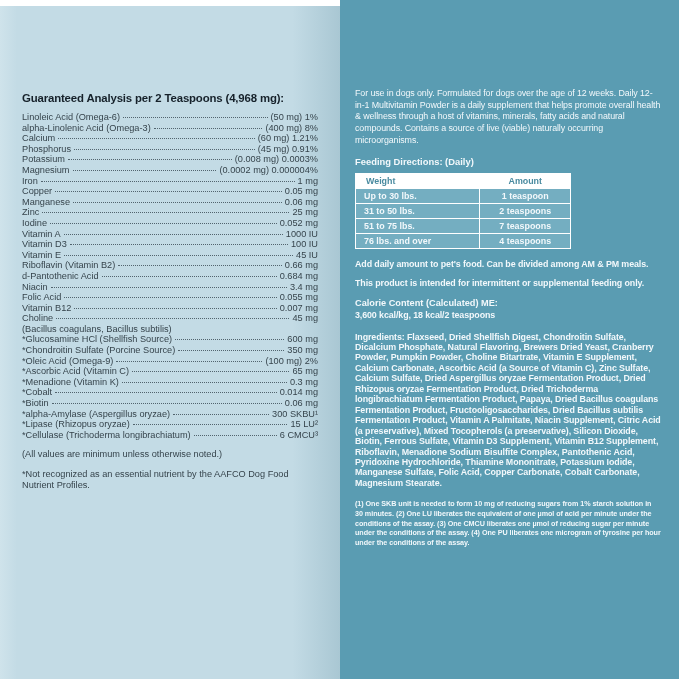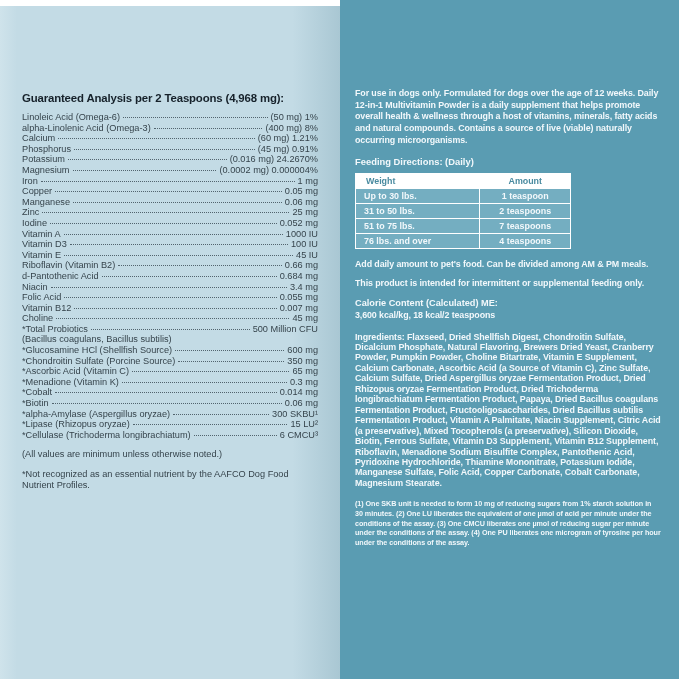--- a/index.html
+++ b/index.html
@@ -47,21 +47,21 @@
   
   .panel-right{
     width:339px;height:679px;box-sizing:border-box;
     padding:88px 18px 0 15px;
     background:var(--right-bg,#5a9cb2);
     color:var(--text-light,#eff7fa);
   }
   .panel-right p{margin:0;}
   .intro{
     font-size:8.9px;line-height:11.7px;letter-spacing:-0.1px;
-    font-weight:bold;color:var(--text-light,#eff7fa);
+    font-weight:normal;color:var(--text-light,#eff7fa);
     margin-bottom:9px !important;
   }
   .fd-heading{
     font-size:9.4px;font-weight:bold;margin-bottom:6px !important;
   }
   .fd-heading .normal{font-weight:bold;}
   .feeding-table{
     border-collapse:collapse;
     width:216px;
     margin:0 0 10px 0;
@@ -128,21 +128,21 @@
           <span>(60 mg) 1.21%</span>
         </div>
         <div class="nrow">
           <span>Phosphorus</span>
           <span class="leader"></span>
           <span>(45 mg) 0.91%</span>
         </div>
         <div class="nrow">
           <span>Potassium</span>
           <span class="leader"></span>
-          <span>(0.016 mg) 24.2670%</span>
+          <span>(0.008 mg) 0.0003%</span>
         </div>
         <div class="nrow">
           <span>Magnesium</span>
           <span class="leader"></span>
           <span>(0.0002 mg) 0.000004%</span>
         </div>
         <div class="nrow">
           <span>Iron</span>
           <span class="leader"></span>
           <span>1 mg</span>
@@ -206,36 +206,36 @@
           <span>Vitamin B12</span>
           <span class="leader"></span>
           <span>0.007 mg</span>
         </div>
         <div class="nrow">
           <span>Choline</span>
           <span class="leader"></span>
           <span>45 mg</span>
         </div>
         <div class="nrow">
-          <span>*Total Probiotics</span>
-          <span class="leader"></span>
-          <span>500 Million CFU</span>
-        </div>
-        <div class="nrow">
           <span>(Bacillus coagulans, Bacillus subtilis)</span>
         </div>
         <div class="nrow">
           <span>*Glucosamine HCl (Shellfish Source)</span>
           <span class="leader"></span>
           <span>600 mg</span>
         </div>
         <div class="nrow">
           <span>*Chondroitin Sulfate (Porcine Source)</span>
           <span class="leader"></span>
           <span>350 mg</span>
+        </div>
+        <div class="nrow">
+          <span>*Oleic Acid (Omega-9)</span>
+          <span class="leader"></span>
+          <span>(100 mg) 2%</span>
         </div>
         <div class="nrow">
           <span>*Ascorbic Acid (Vitamin C)</span>
           <span class="leader"></span>
           <span>65 mg</span>
         </div>
         <div class="nrow">
           <span>*Menadione (Vitamin K)</span>
           <span class="leader"></span>
           <span>0.3 mg</span>

